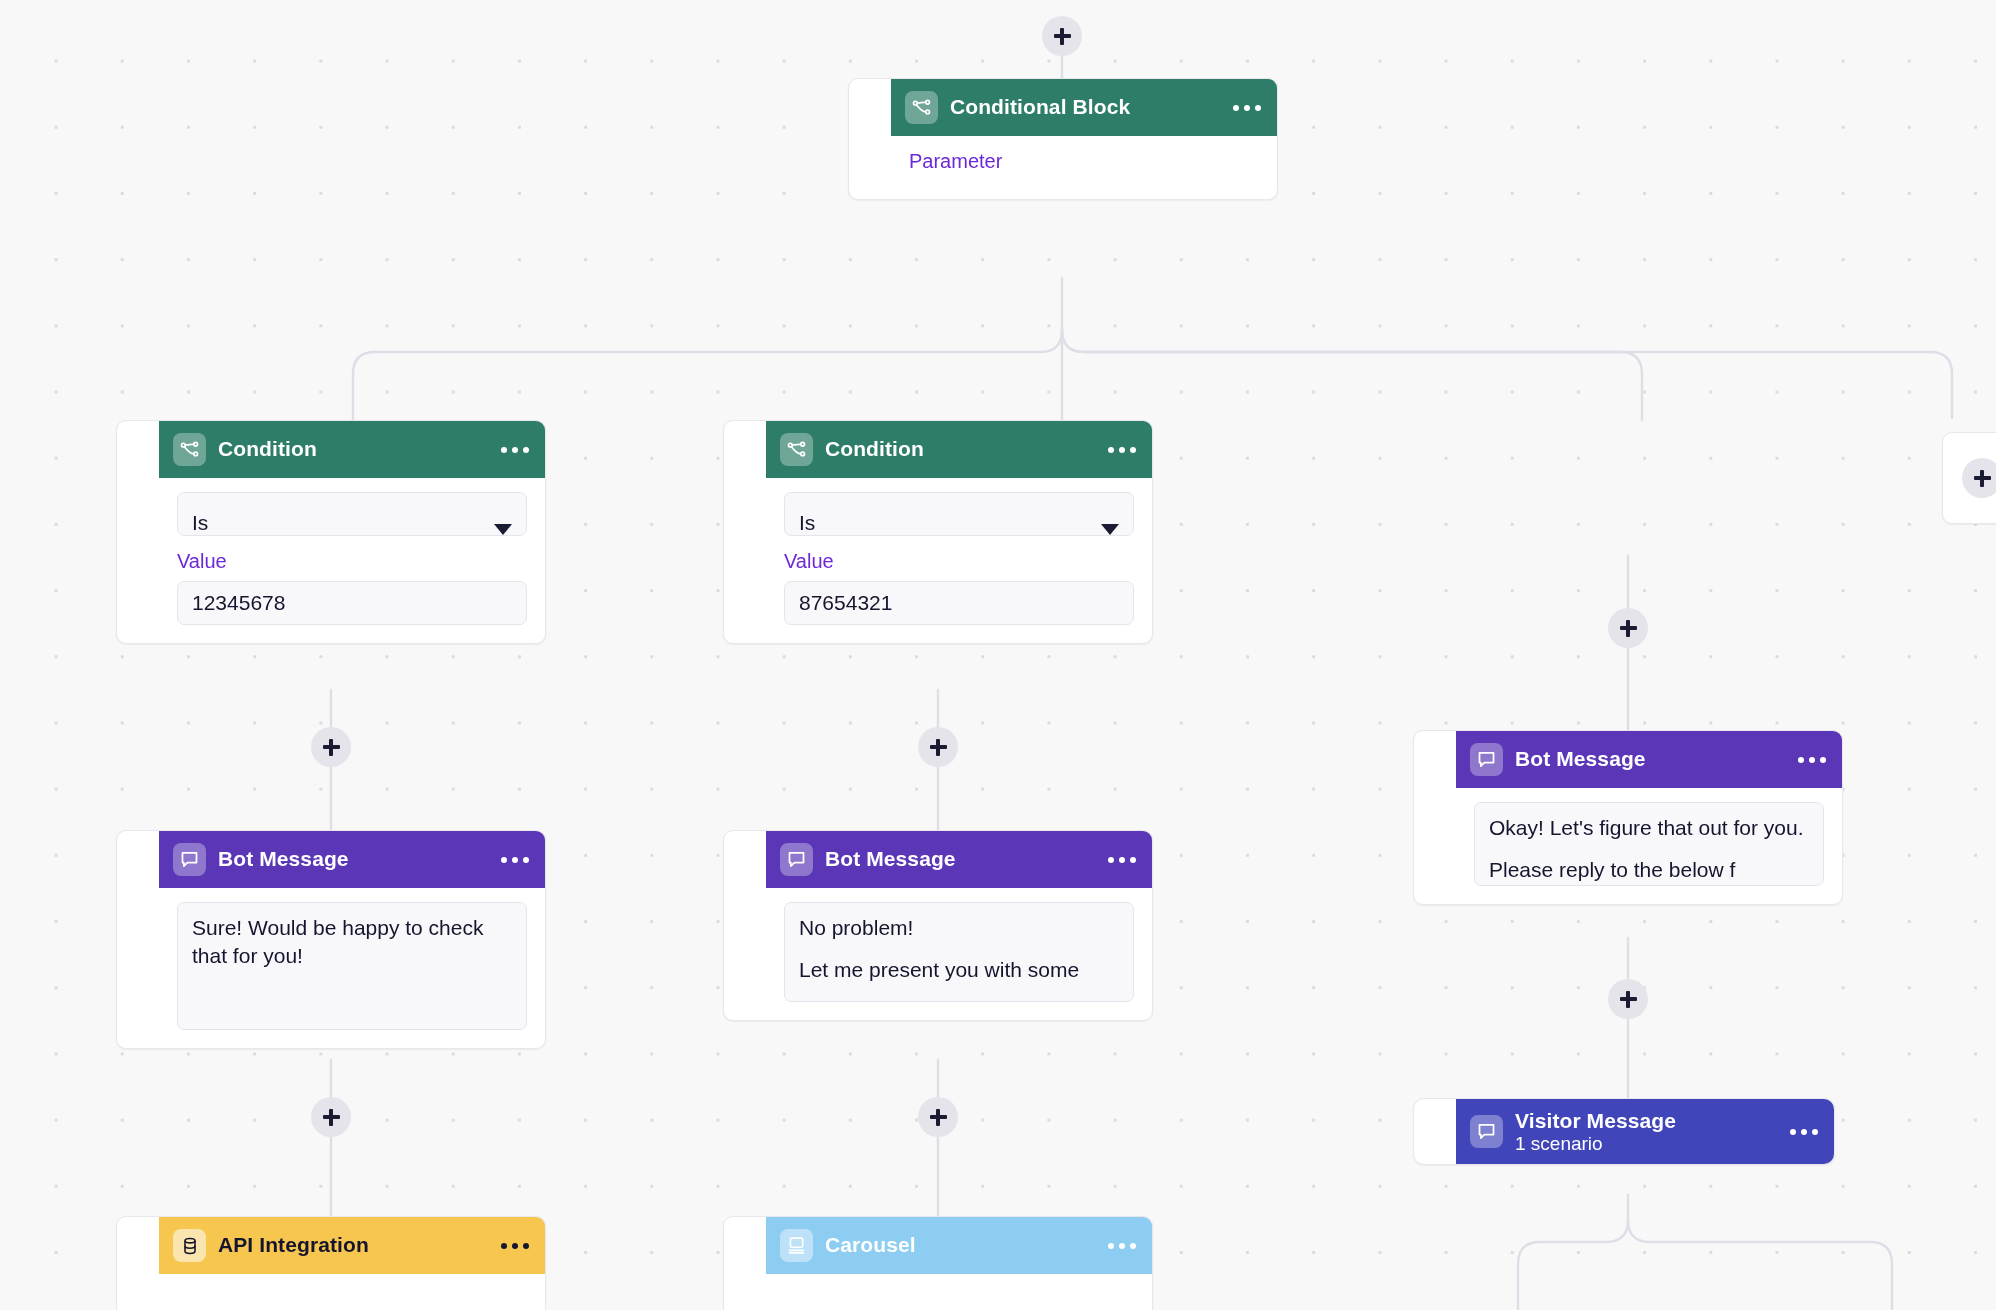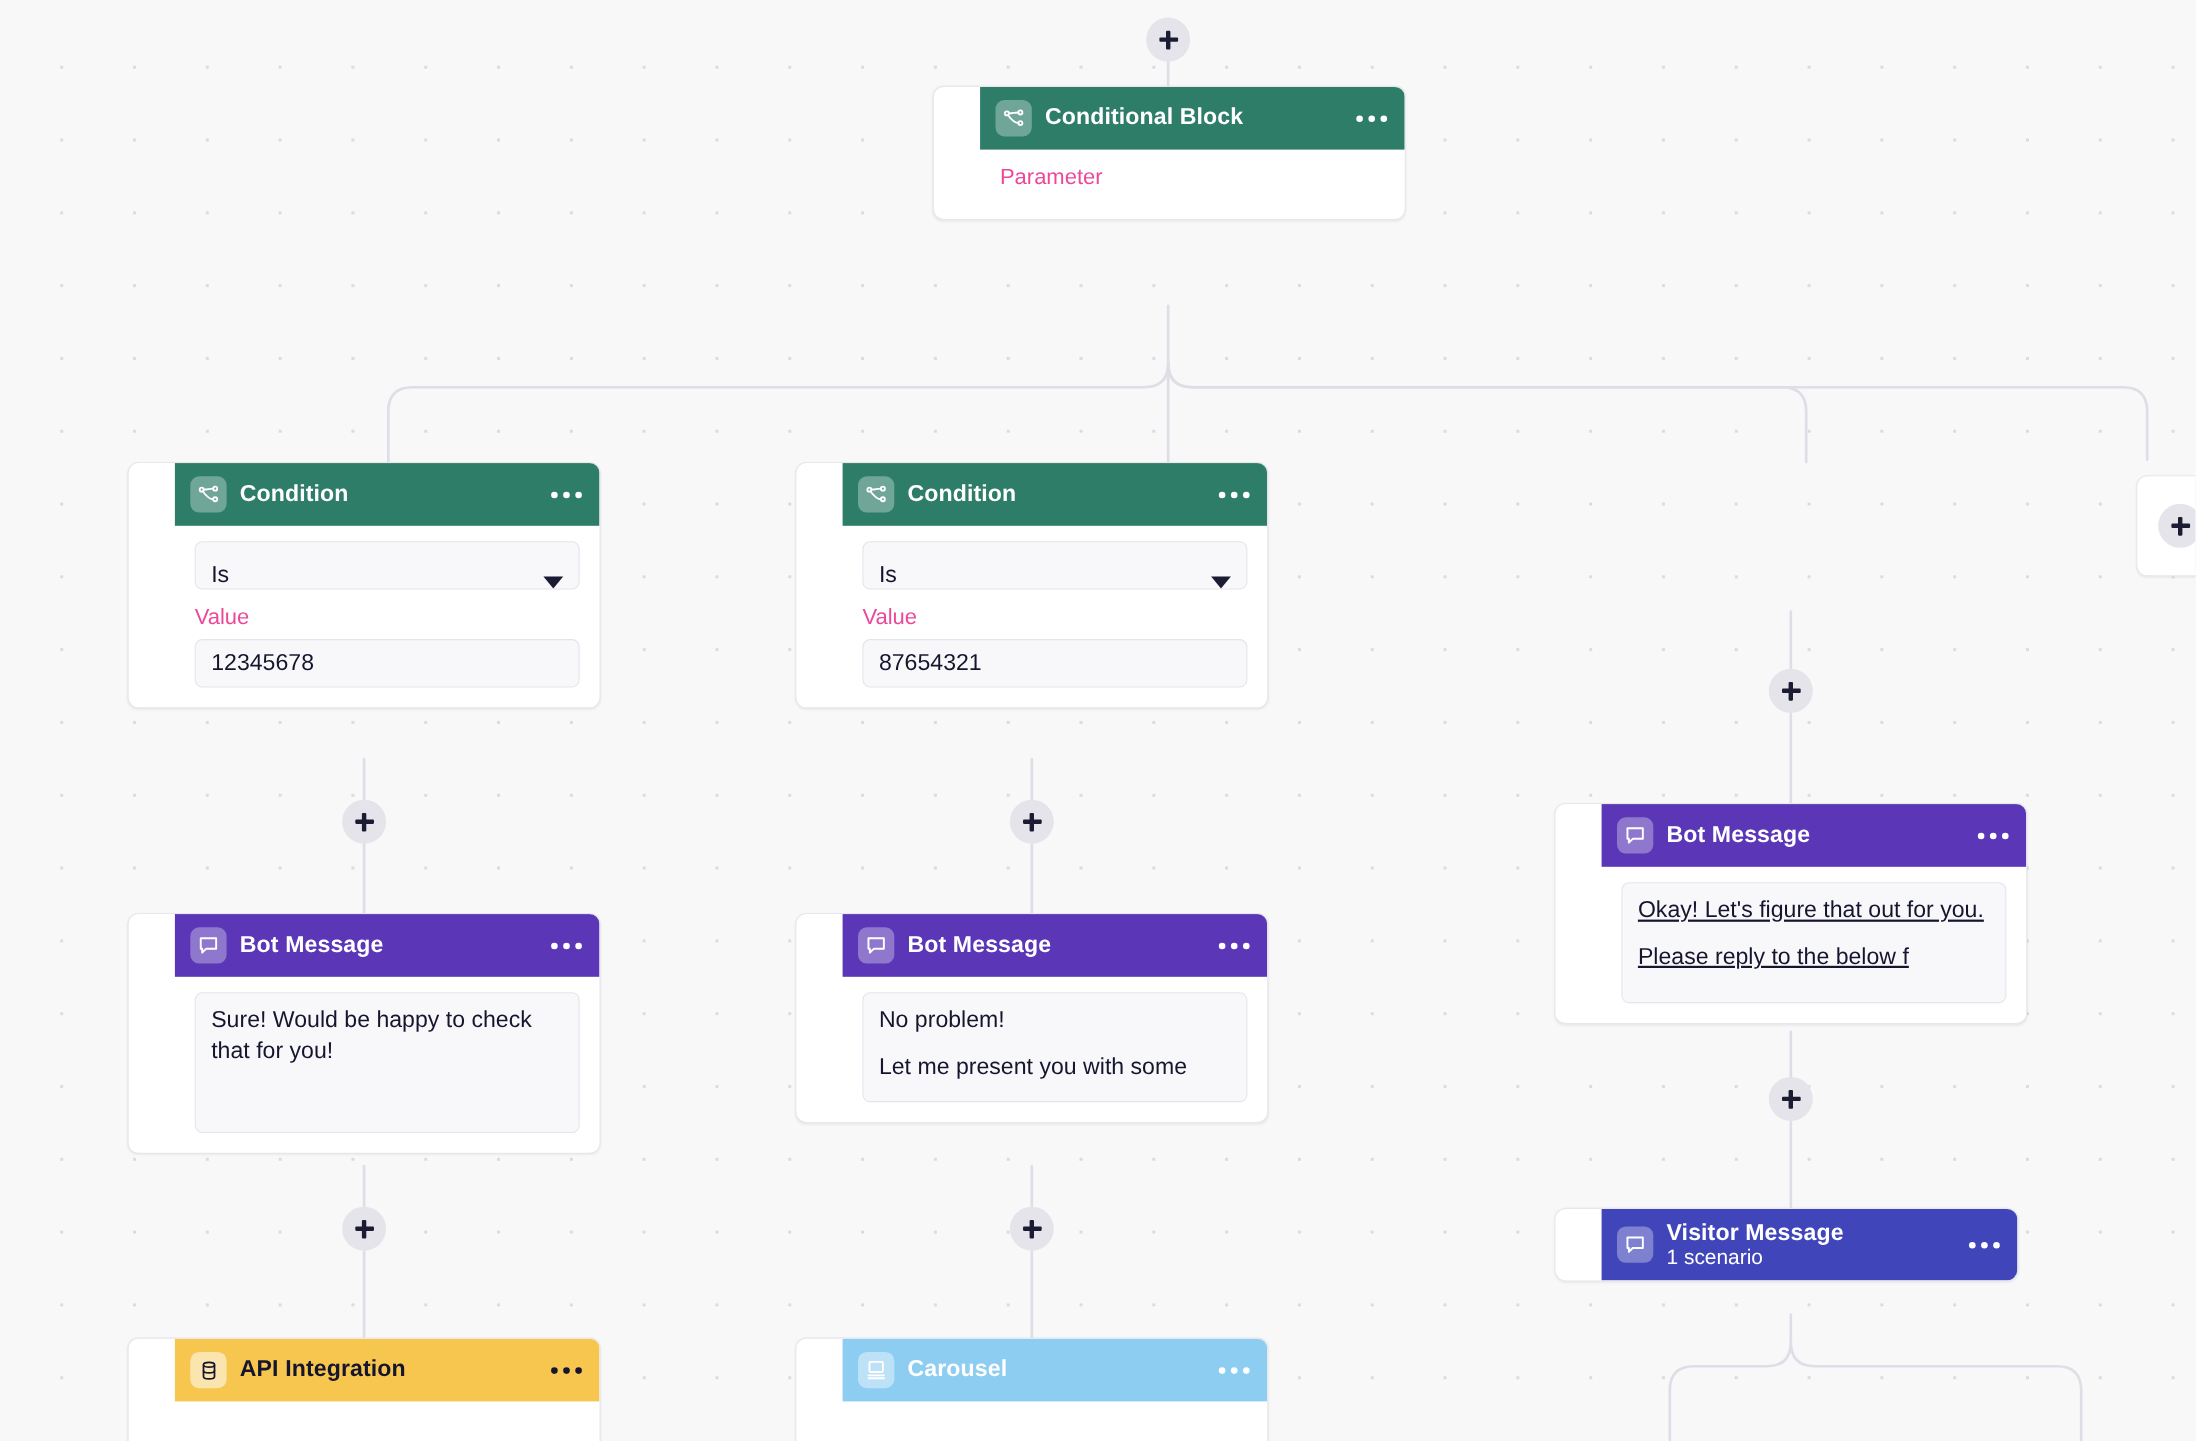--- a/index.html
+++ b/index.html
@@ -88,21 +88,21 @@
     border-radius: 50%;
     background: #ffffff;
     display: block;
   }
   .dots.dark i { background: #15152e; }
 
   .node-body { padding: 14px 18px 18px 18px; }
 
   .field-label {
     font-size: 20px;
-    color: #ec4899;
+    color: #6d28d9;
     margin-bottom: 8px;
   }
   .field-input {
     height: 44px;
     border: 1px solid #e4e4ec;
     border-radius: 7px;
     background: #f8f8fb;
     display: flex;
     align-items: center;
     padding: 0 14px;
@@ -351,21 +351,21 @@
         </svg>
       </span>
       <span class="node-title">Bot Message</span>
       <span class="dots">
           <i></i>
           <i></i>
           <i></i>
         </span>
     </div>
     <div class="node-body">
-      <div class="msg-box" style="height:110px;text-decoration:underline;">
+      <div class="msg-box" style="height:84px;">
         <div>Okay! Let's figure that out for you.</div>
         <div style="height:14px;"></div>
         <div>Please reply to the below f</div>
       </div>
     </div>
   </div>
 
   <div class="plus" style="left:1608px; top:979px;"></div>
   <div class="plus" style="left:311px; top:1097px;"></div>
   <div class="plus" style="left:918px; top:1097px;"></div>

